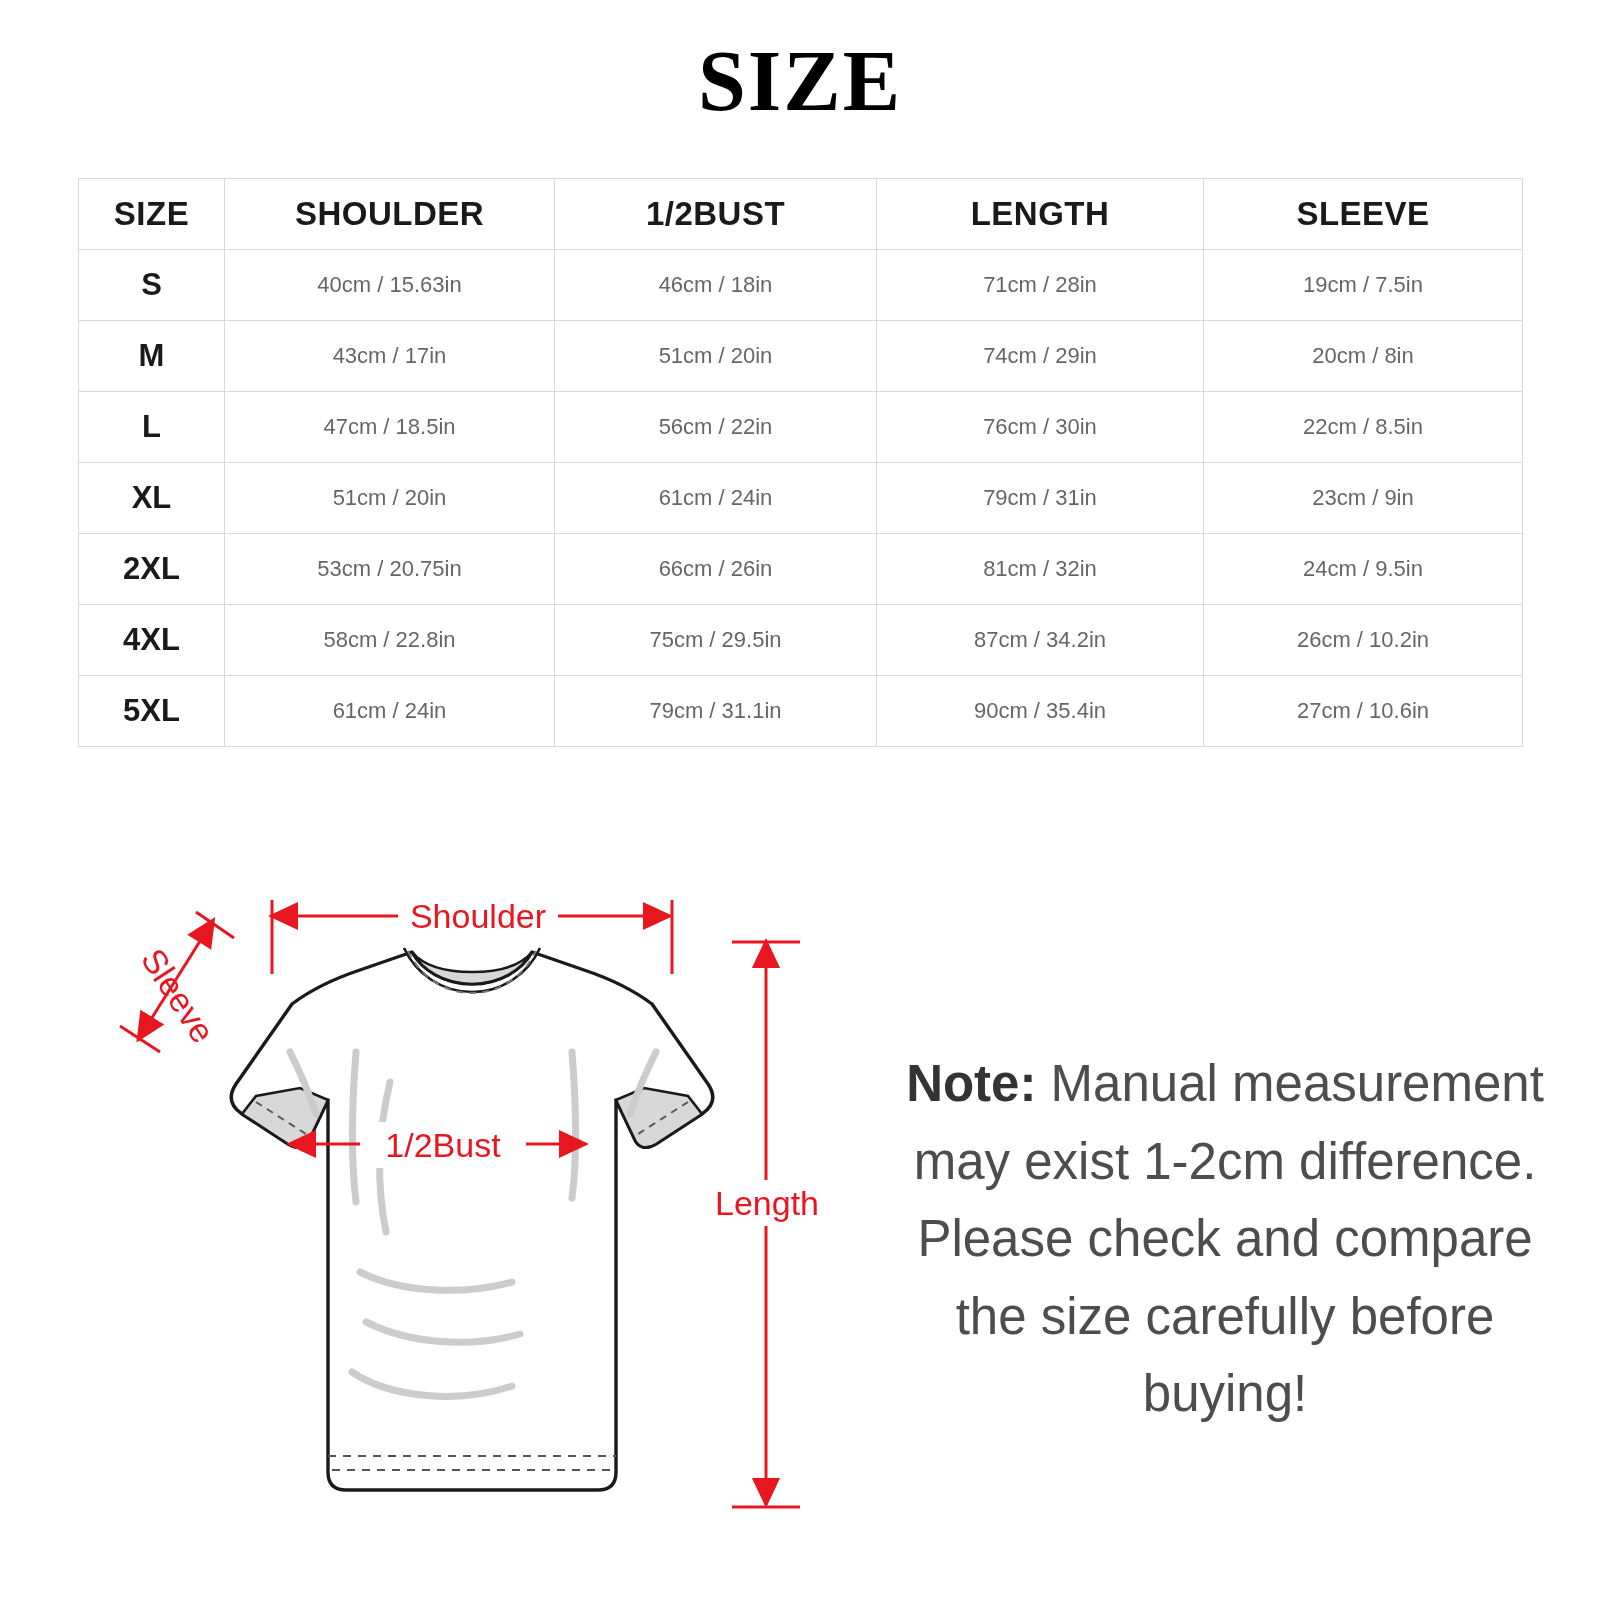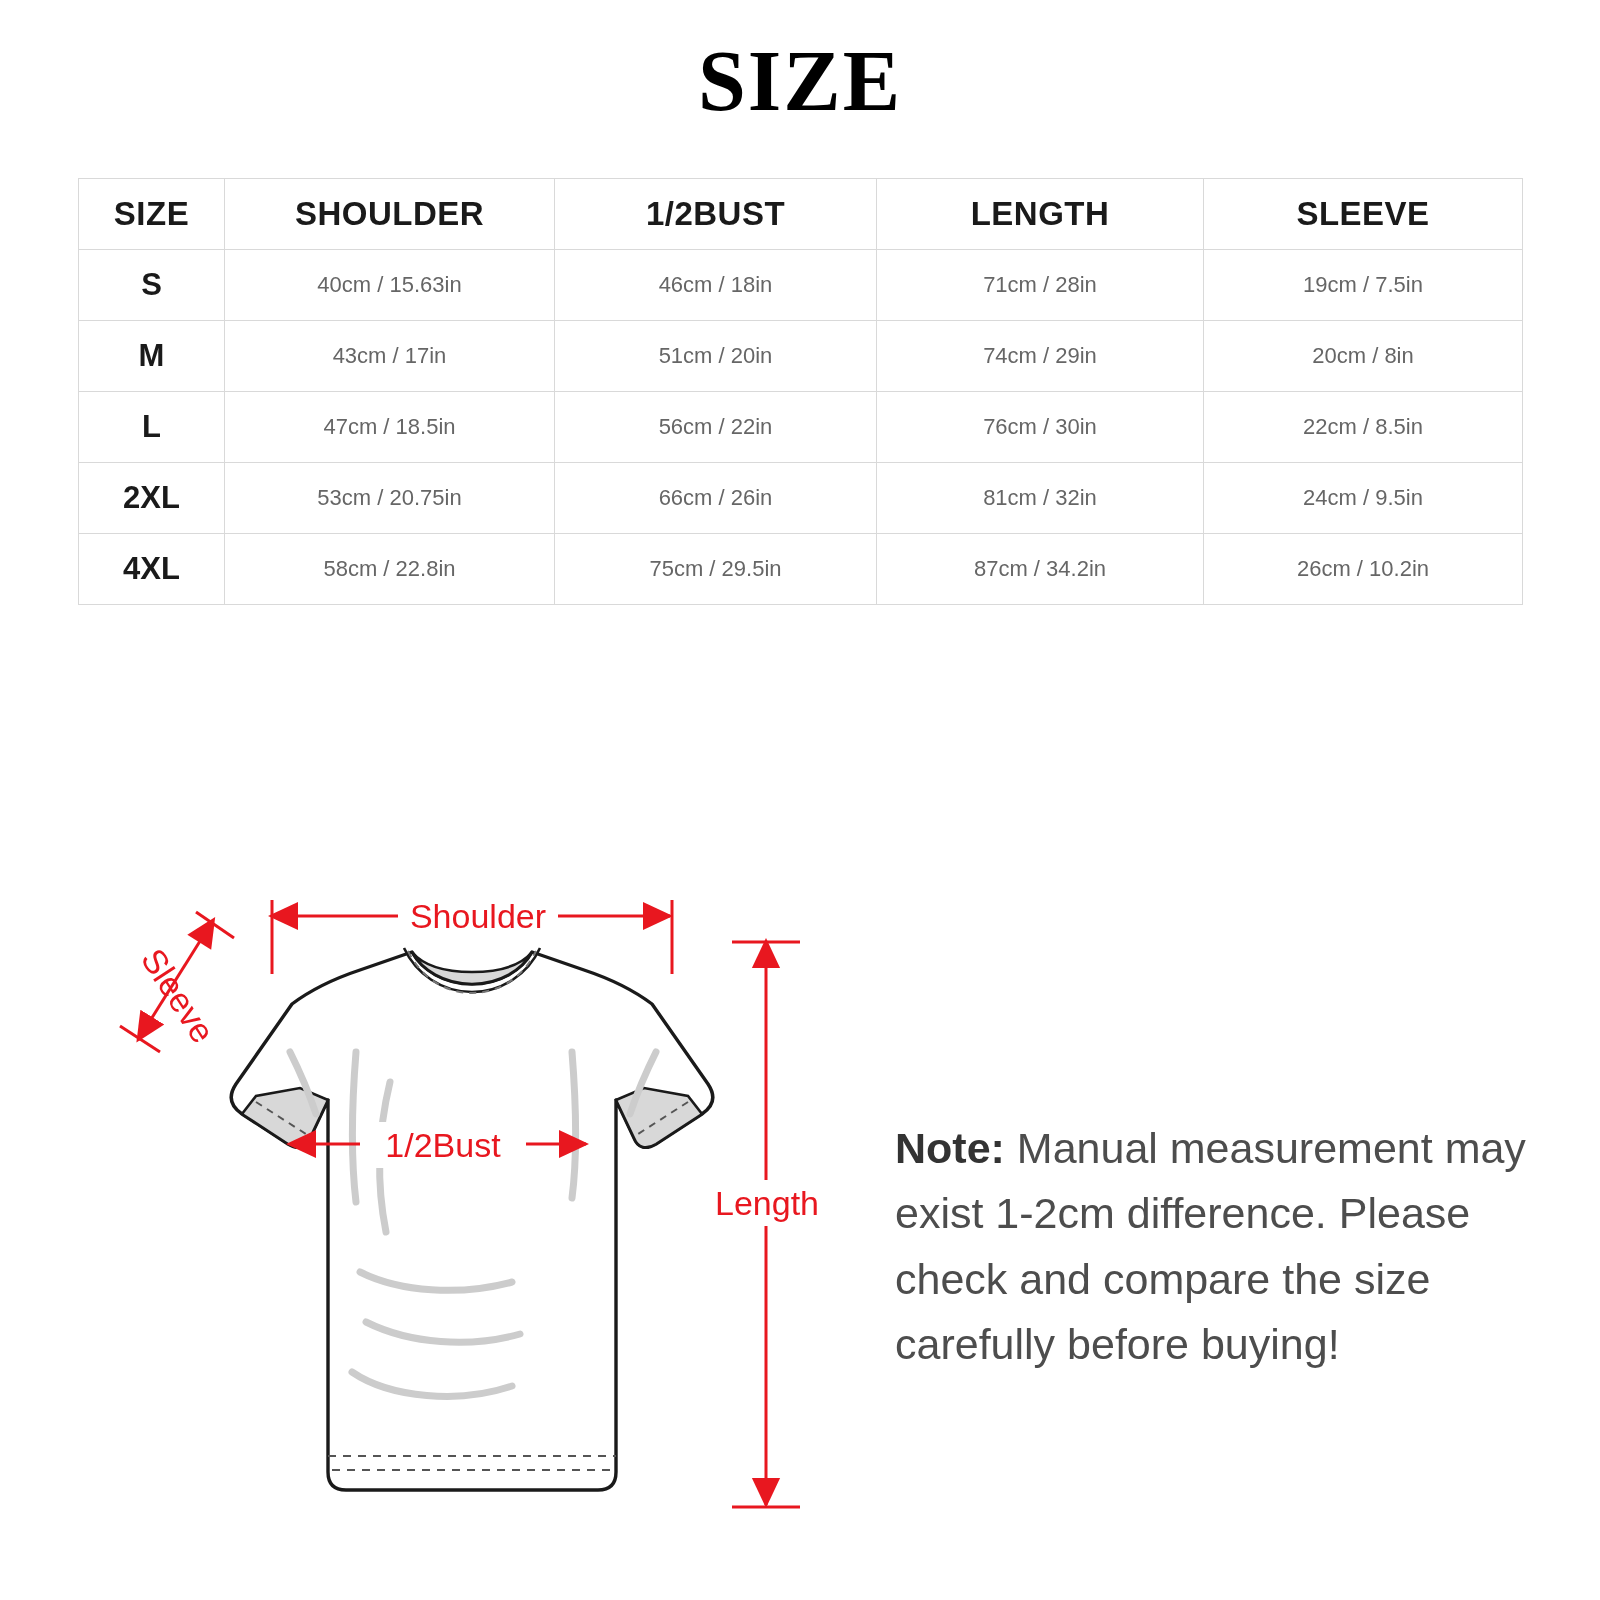--- a/index.html
+++ b/index.html
@@ -74,26 +74,27 @@
     top: 852px;
     left: 60px;
     width: 800px;
     height: 720px;
   }
   .diagram svg { display: block; }
 
   
   .note {
     position: absolute;
-    top: 1116px;
+    top: 1045px;
     left: 895px;
     width: 660px;
-    font-size: 43px;
+    font-size: 51px;
     line-height: 1.52;
     color: #4d4d4d;
+    text-align: center;
   }
   .note b {
     color: #333333;
     font-weight: 700;
   }
 </style>
 </head>
 <body>
 
 <div class="title">SIZE</div>
@@ -131,32 +132,46 @@
       <td class="val">20cm / 8in</td>
     </tr>
     <tr>
       <td class="size-col">L</td>
       <td class="val">47cm / 18.5in</td>
       <td class="val">56cm / 22in</td>
       <td class="val">76cm / 30in</td>
       <td class="val">22cm / 8.5in</td>
     </tr>
     <tr>
+      <td class="size-col">XL</td>
+      <td class="val">51cm / 20in</td>
+      <td class="val">61cm / 24in</td>
+      <td class="val">79cm / 31in</td>
+      <td class="val">23cm / 9in</td>
+    </tr>
+    <tr>
       <td class="size-col">2XL</td>
       <td class="val">53cm / 20.75in</td>
       <td class="val">66cm / 26in</td>
       <td class="val">81cm / 32in</td>
       <td class="val">24cm / 9.5in</td>
     </tr>
     <tr>
       <td class="size-col">4XL</td>
       <td class="val">58cm / 22.8in</td>
       <td class="val">75cm / 29.5in</td>
       <td class="val">87cm / 34.2in</td>
       <td class="val">26cm / 10.2in</td>
+    </tr>
+    <tr>
+      <td class="size-col">5XL</td>
+      <td class="val">61cm / 24in</td>
+      <td class="val">79cm / 31.1in</td>
+      <td class="val">90cm / 35.4in</td>
+      <td class="val">27cm / 10.6in</td>
     </tr>
   </tbody>
 </table>
 
 <div class="diagram">
   <svg width="800" height="720" viewBox="0 0 800 720" xmlns="http://www.w3.org/2000/svg">
     <defs>
       <marker id="arrR" markerWidth="11" markerHeight="11" refX="9" refY="5.5" orient="auto">
         <path d="M0,0.8 L10,5.5 L0,10.2 z" fill="#e8171f"></path>
       </marker>

